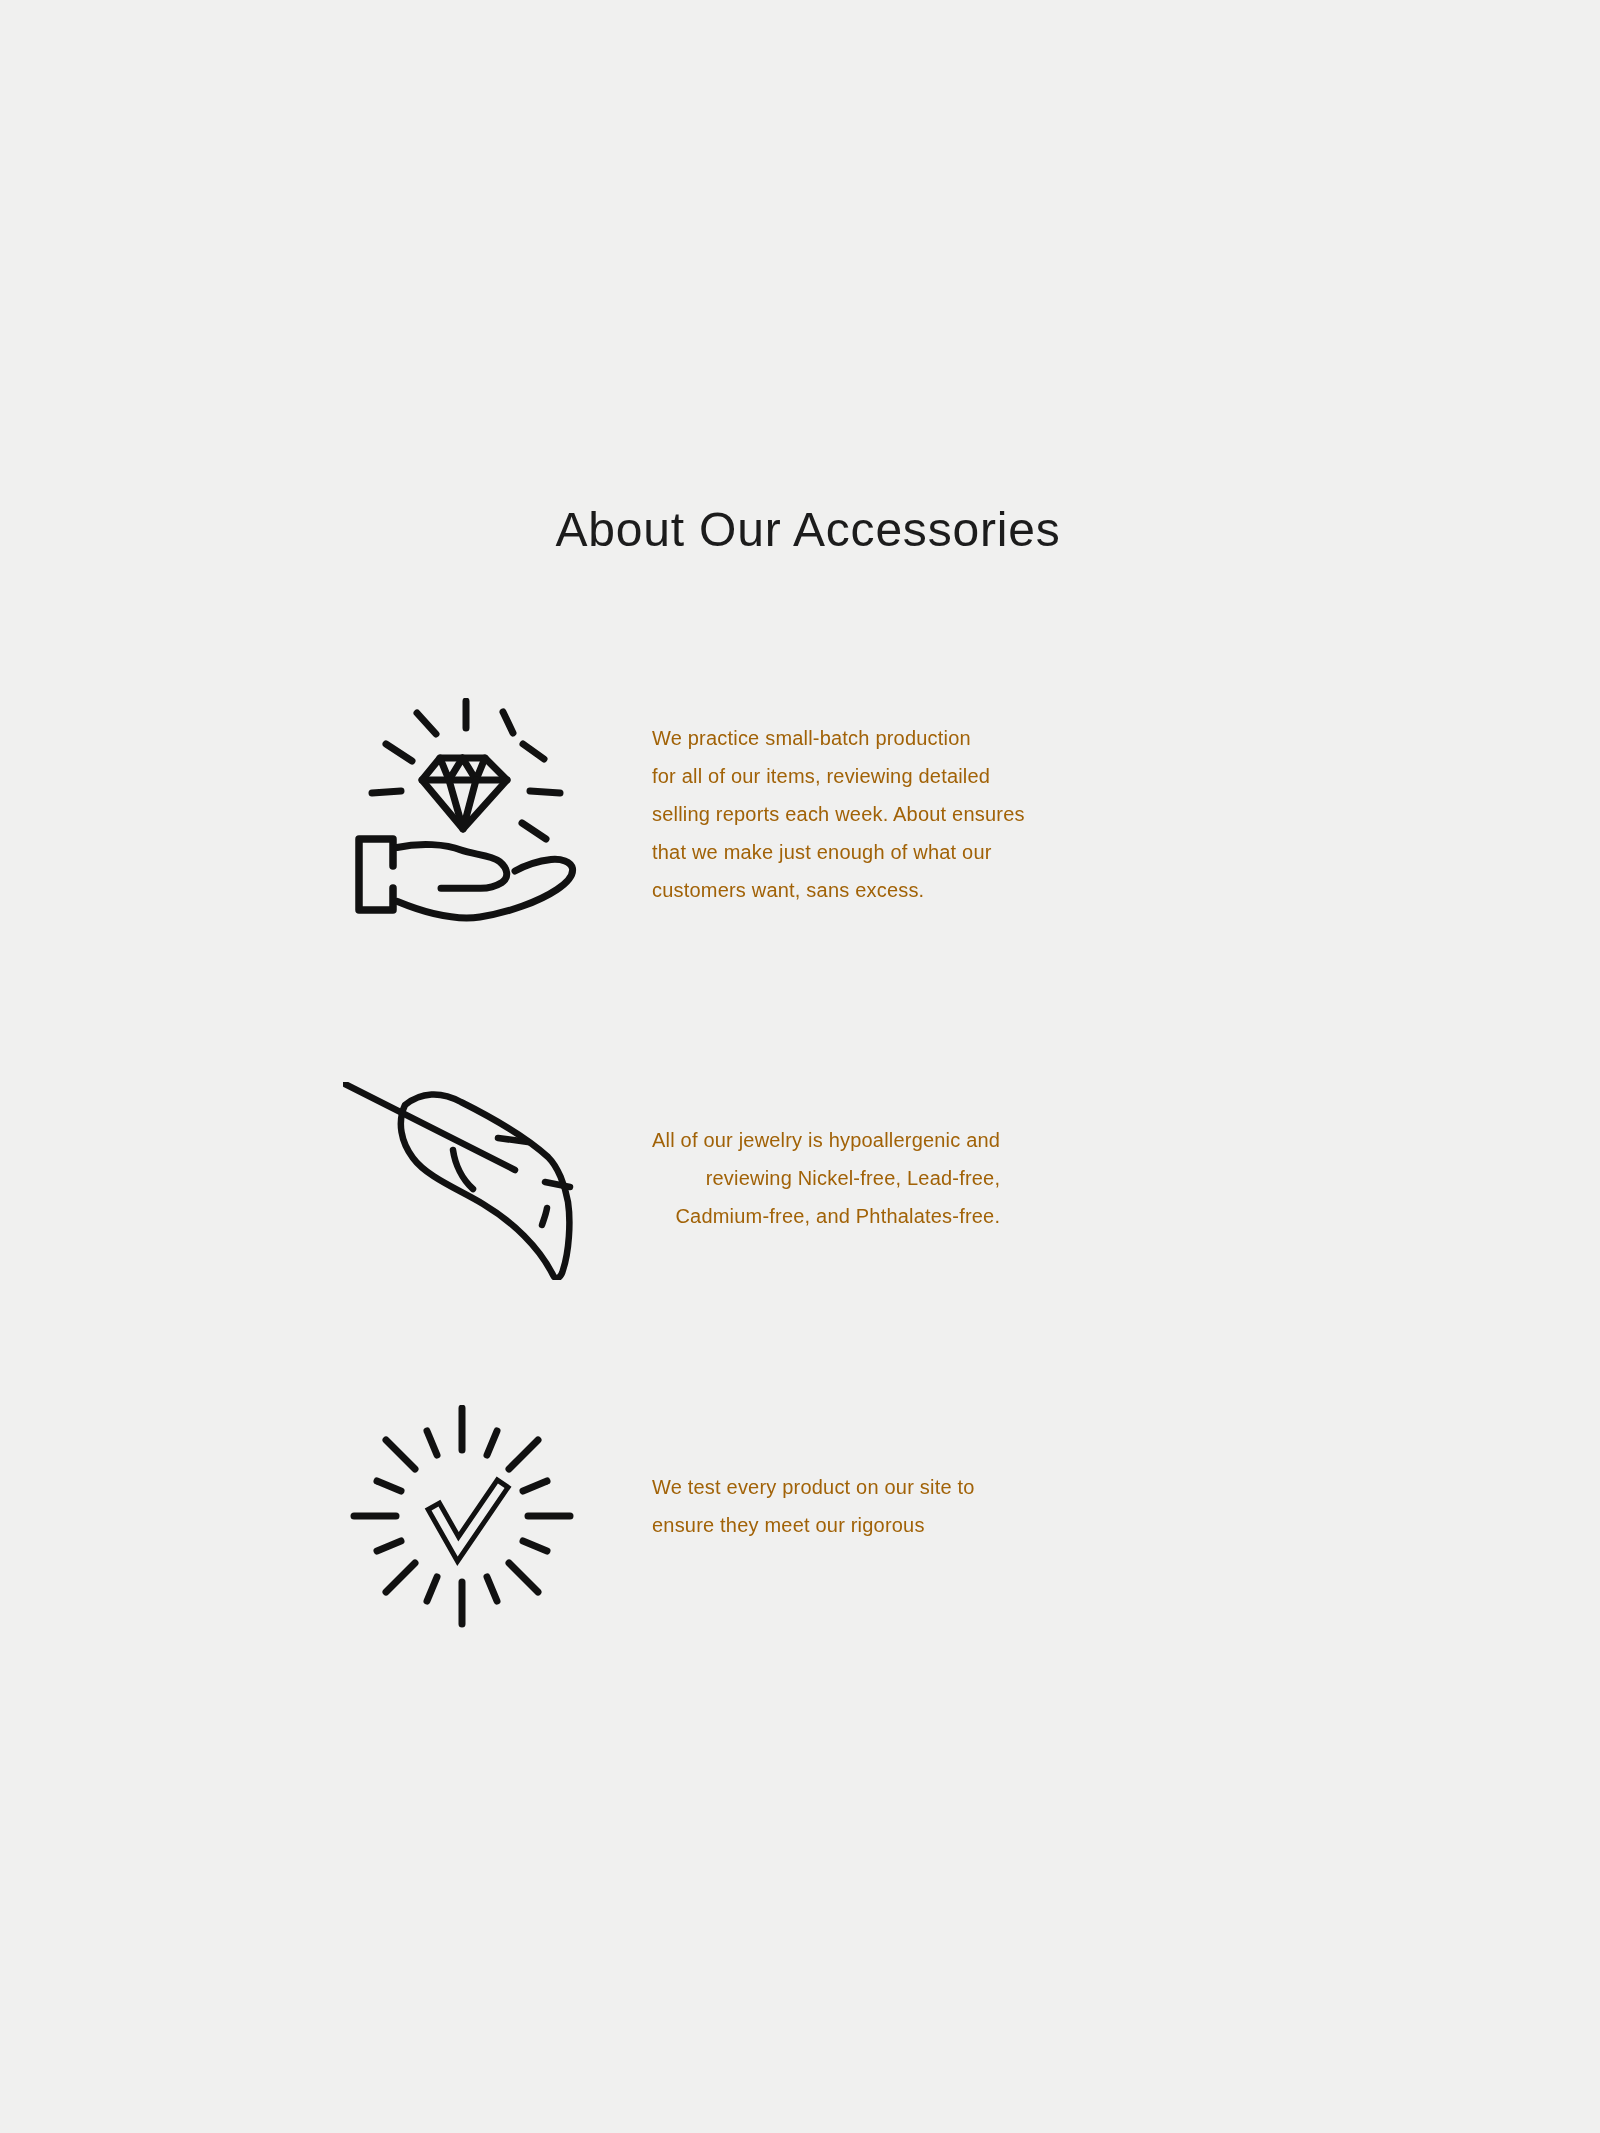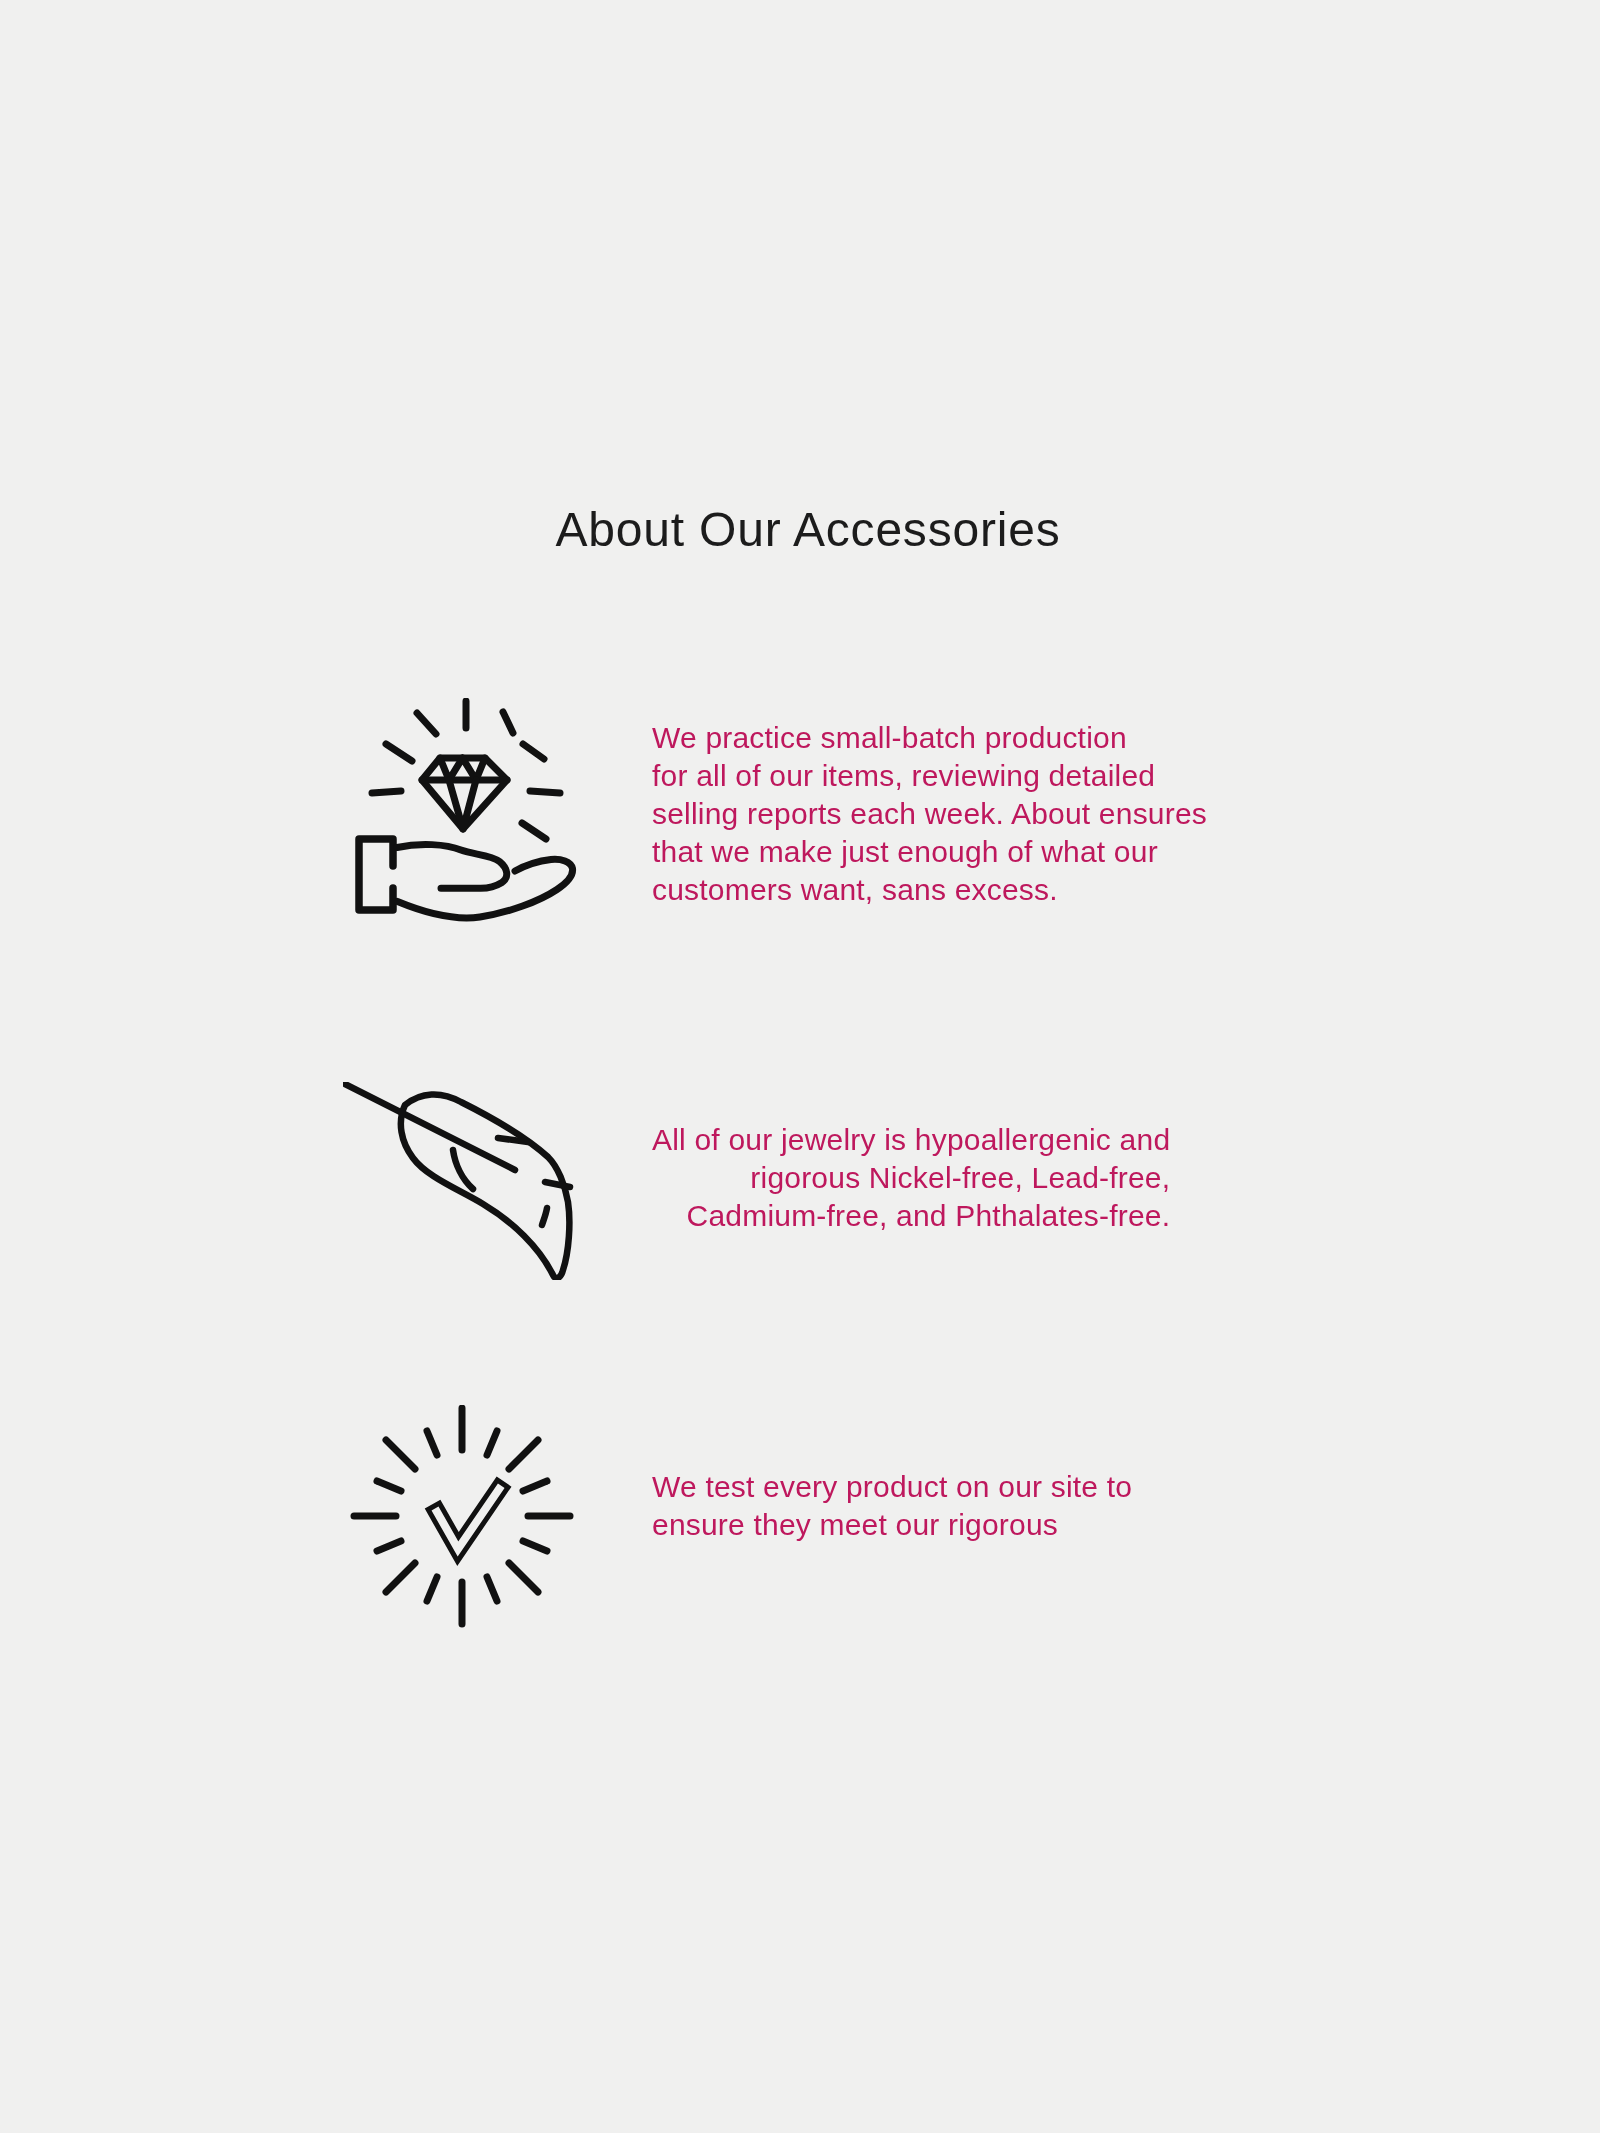--- a/index.html
+++ b/index.html
@@ -18,24 +18,24 @@
     font-size:48px;
     font-weight:400;
     letter-spacing:0.8px;
     line-height:1;
     color:#1c1c1c;
   }
   .icon{position:absolute;}
   .icon svg{display:block;width:100%;height:100%;}
   .feature-text{
     position:absolute;
-    font-size:30px;
+    font-size:20px;
     line-height:38px;
     letter-spacing:0.2px;
-    color:#be185d;
+    color:#a16207;
     white-space:nowrap;
   }
 </style>
 </head>
 <body>
 
 <main class="page">
 
   <h1 class="title">About Our Accessories</h1>
 
@@ -82,21 +82,21 @@
                  C115,107 84,95 70,76 C58,60 54,40 62,23 Z"></path>
 
         <path d="M110,68 C112,82 119,97 130,107"></path>
         <path d="M155,56 L185,60"></path>
         <path d="M202,100 L227,105"></path>
         <path d="M204,126 C203,132 201,137 199,143"></path>
       </svg>
     </div>
     <div class="feature-text" style="left:652px;top:1121px;text-align:right;">
       <div>All of our jewelry is hypoallergenic and</div>
-      <div>rigorous Nickel-free, Lead-free,</div>
+      <div>reviewing Nickel-free, Lead-free,</div>
       <div>Cadmium-free, and Phthalates-free.</div>
     </div>
   </div>
 
   <div>
     <div class="icon" style="left:347px;top:1405px;width:231px;height:223px;">
       <svg viewBox="0 0 231 223" fill="none">
 
         <g stroke="#111111" stroke-width="7" stroke-linecap="round">
           <path d="M181,111 L223,111"></path>

